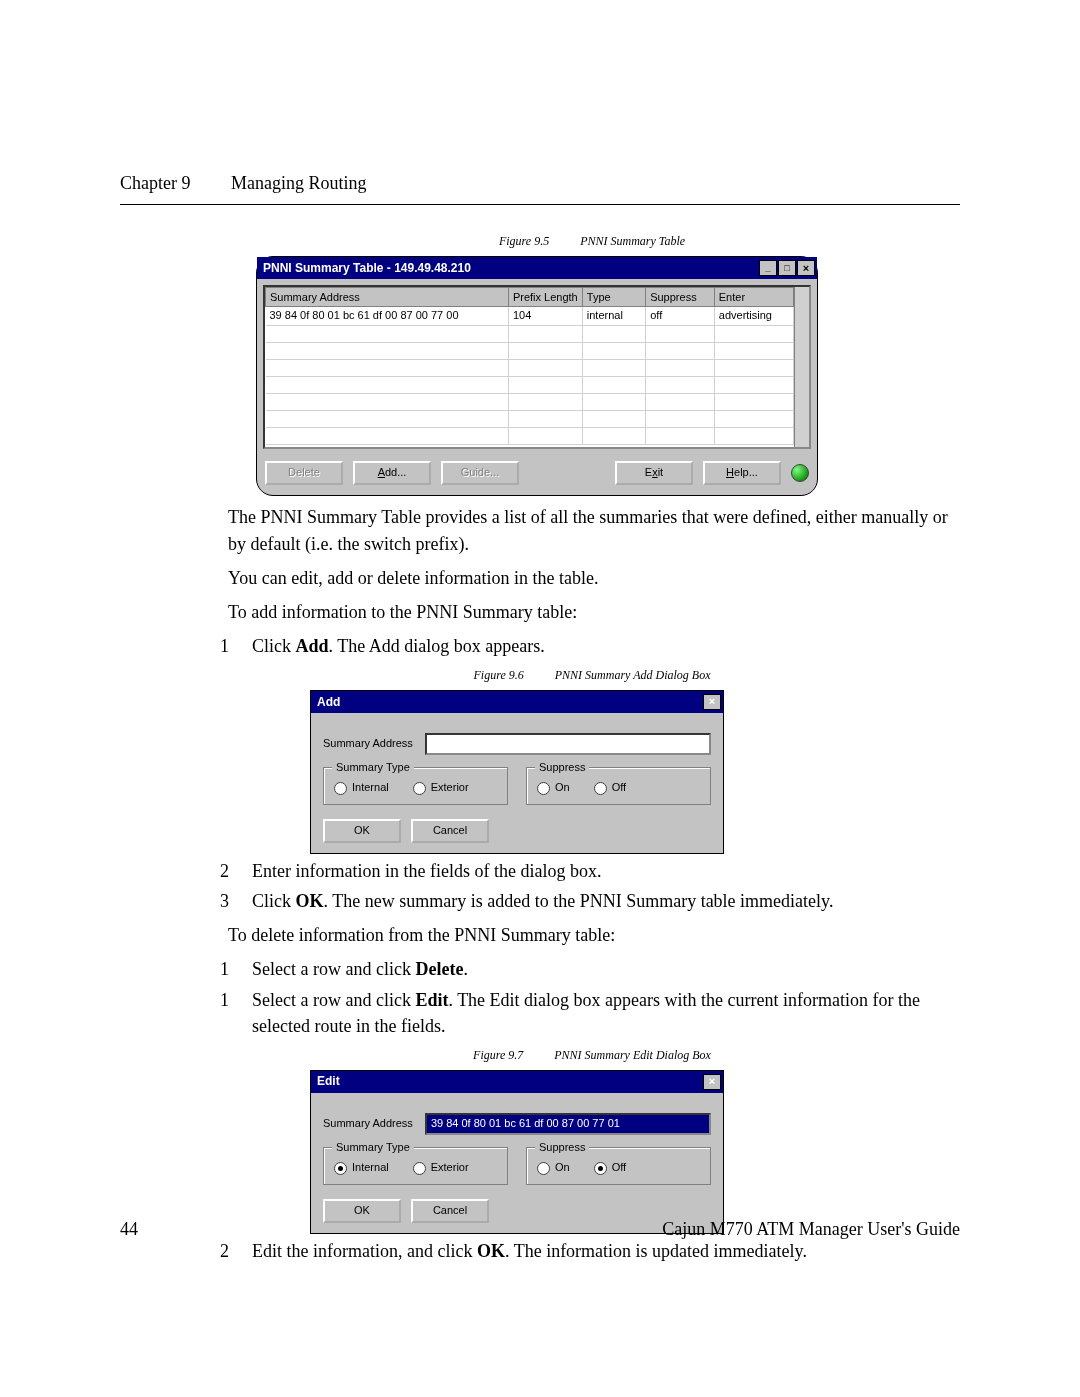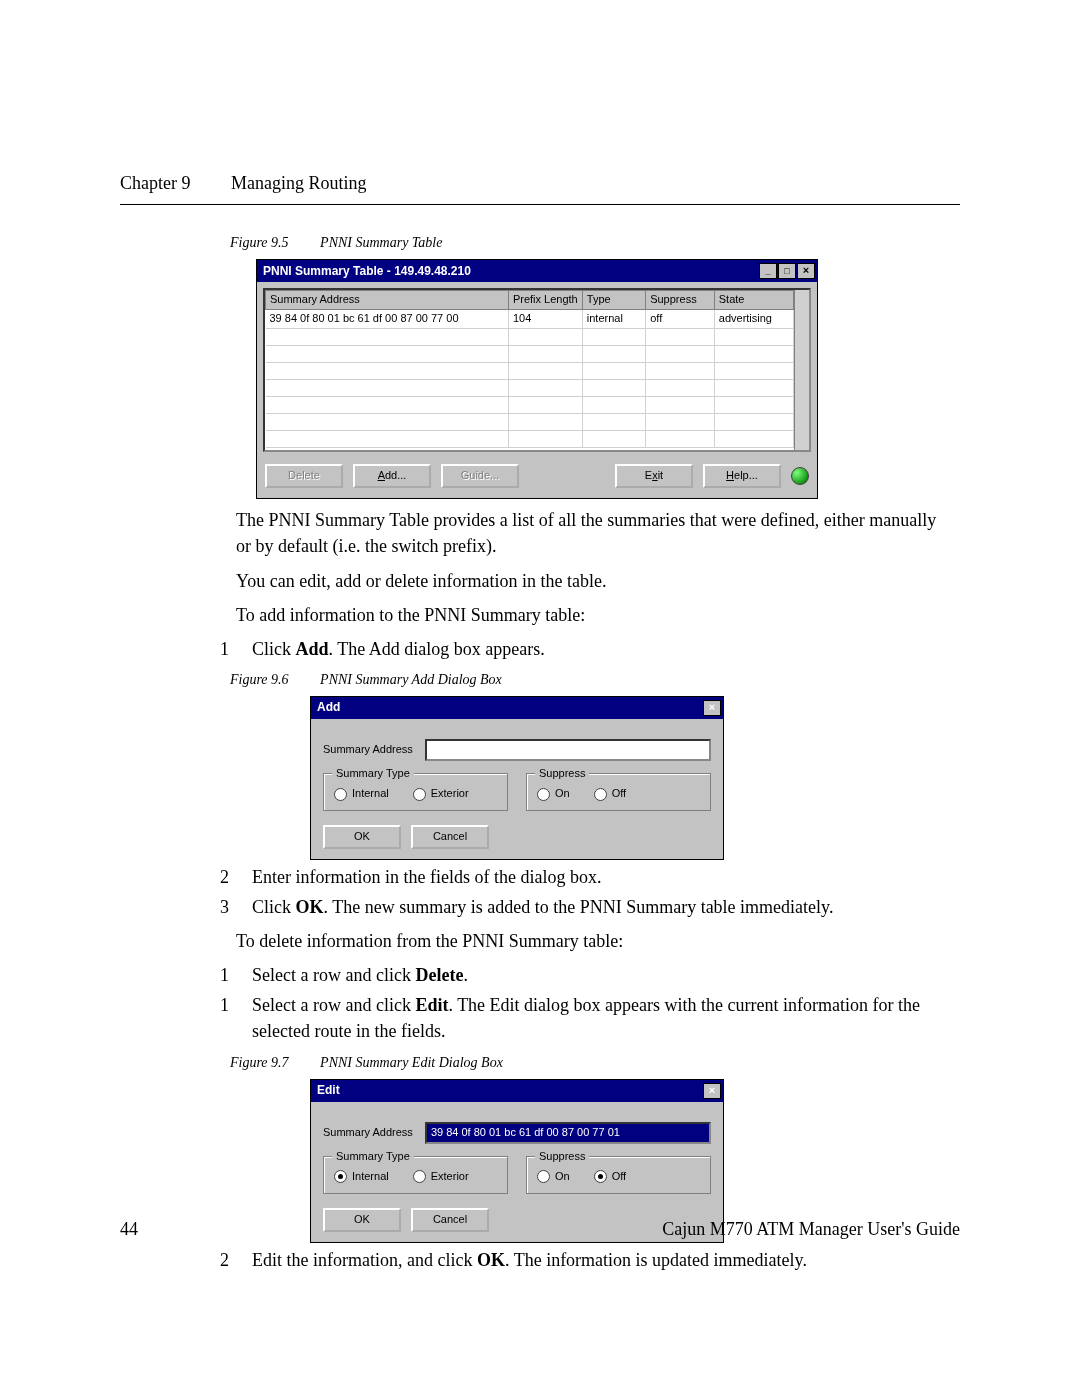--- a/index.html
+++ b/index.html
@@ -27,22 +27,23 @@
     border: none;
     border-top: 1px solid #000;
     margin: 6px 0 28px 0;
   }
   .body {
     margin-left: 100px;
     width: 740px;
   }
   .fig-caption {
     font-style: italic;
-    margin: 8px 0 6px 10px;
-    font-size: 14px;
+    margin: 8px 0 6px 4px;
+    font-size: 12px;
+    text-align: center;
   }
   .fig-caption .fig-num { margin-right: 28px; }
   .window {
     border: 1px solid #000;
     background: #c3c3c3;
     font-family: Tahoma, Arial, sans-serif;
     font-size: 12px;
   }
   .titlebar {
     background: #000080;
@@ -59,21 +60,21 @@
     width: 16px; height: 14px;
     background: #c3c3c3;
     border: 1px solid #000;
     display: flex; align-items: center; justify-content: center;
     font-family: Arial, sans-serif;
     font-size: 9px;
     font-weight: bold;
     color: #000;
   }
   .titlebar .ctrl.close { font-size: 11px; }
-  .summary-window { width: 560px; margin-left: 36px; }
+  .summary-window { width: 560px; margin-left: 36px; border-radius: 17px; }
   .table-area {
     margin: 6px;
     background: #fff;
     border: 2px inset #888;
     height: 160px;
     display: flex;
   }
   .table-proper { flex: 1; font-size: 11px; }
   .table-proper table { width: 100%; border-collapse: collapse; table-layout: fixed; }
   .table-proper th {
@@ -116,21 +117,21 @@
     min-width: 54px;
     text-align: center;
   }
   .win-btn.disabled { color: #808080; text-shadow: 1px 1px #fff; }
   .status-dot {
     width: 16px; height: 16px; border-radius: 50%;
     background: radial-gradient(circle at 30% 30%, #7cff7c, #008000 85%);
     border: 1px solid #404040;
   }
   .u { text-decoration: underline; }
-  .body p { margin: 8px 16px; }
+  .body p { margin: 8px 8px; }
   .num-line { display: flex; gap: 16px; margin: 4px 0; }
   .num-line .n { width: 16px; }
   .num-line .t { flex: 1; }
   b.ui { font-weight: bold; }
   .dialog { width: 412px; margin-left: 90px; }
   .dialog-body { padding: 10px 12px 10px 12px; }
   .field-row { display: flex; align-items: center; gap: 12px; margin: 10px 0 12px 0; font-size: 11px; }
   .text-input {
     flex: 1;
     height: 18px;
@@ -223,21 +224,21 @@
                 <col style="width:12%">
                 <col style="width:13%">
                 <col style="width:15%">
             </colgroup>
             <thead>
               <tr>
                 <th>Summary Address</th>
                 <th>Prefix Length</th>
                 <th>Type</th>
                 <th>Suppress</th>
-                <th>State</th>
+                <th>Enter</th>
               </tr>
             </thead>
             <tbody>
               <tr>
                 <td>39 84 0f 80 01 bc 61 df 00 87 00 77 00</td>
                 <td>104</td>
                 <td>internal</td>
                 <td>off</td>
                 <td>advertising</td>
               </tr>

